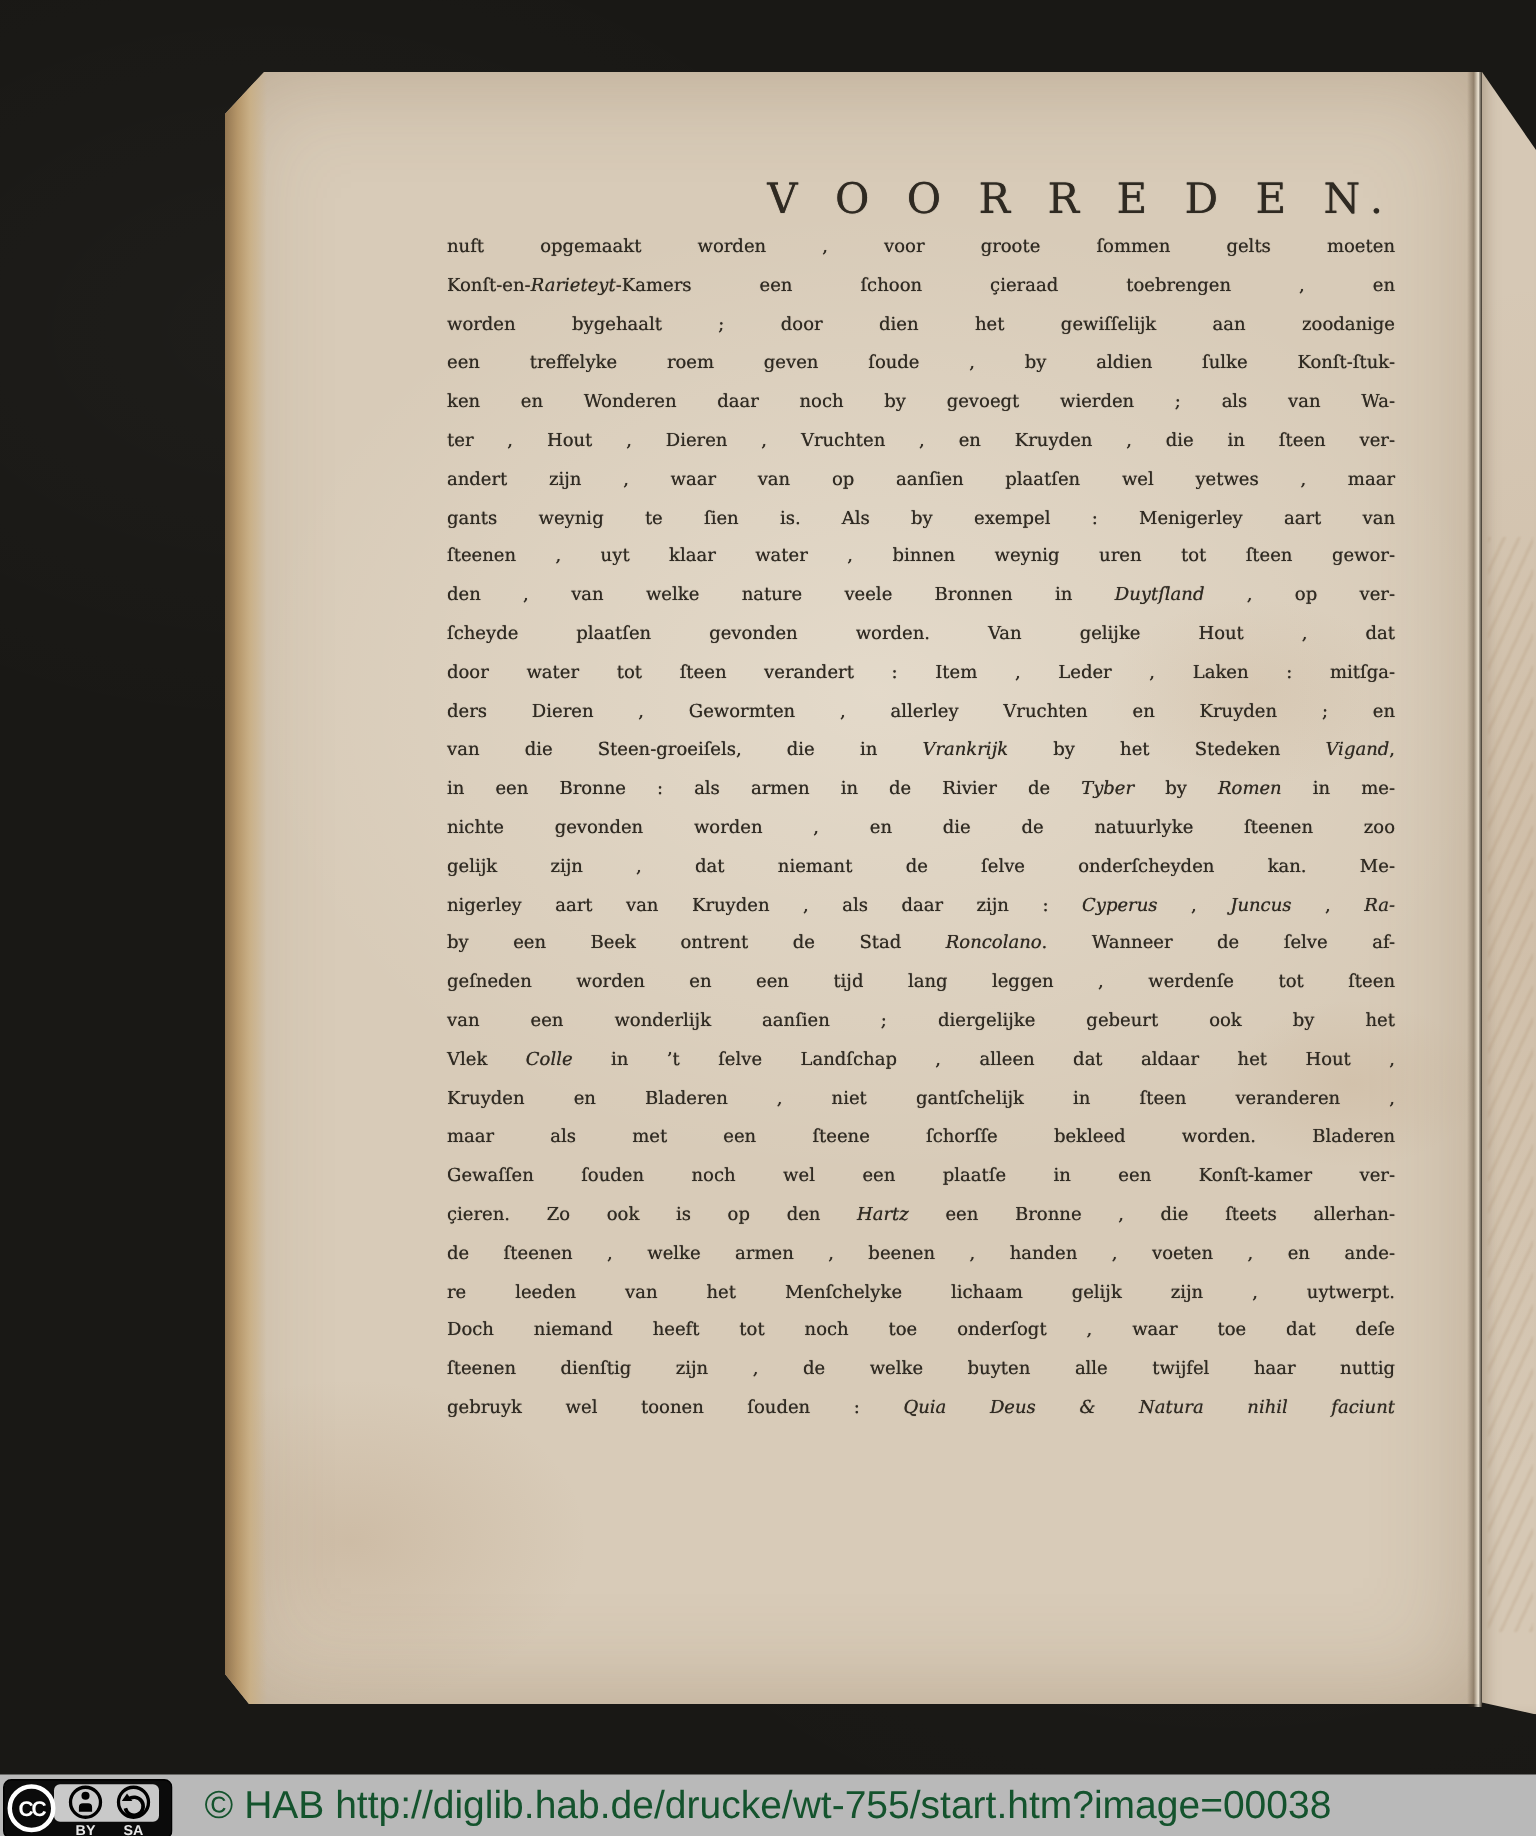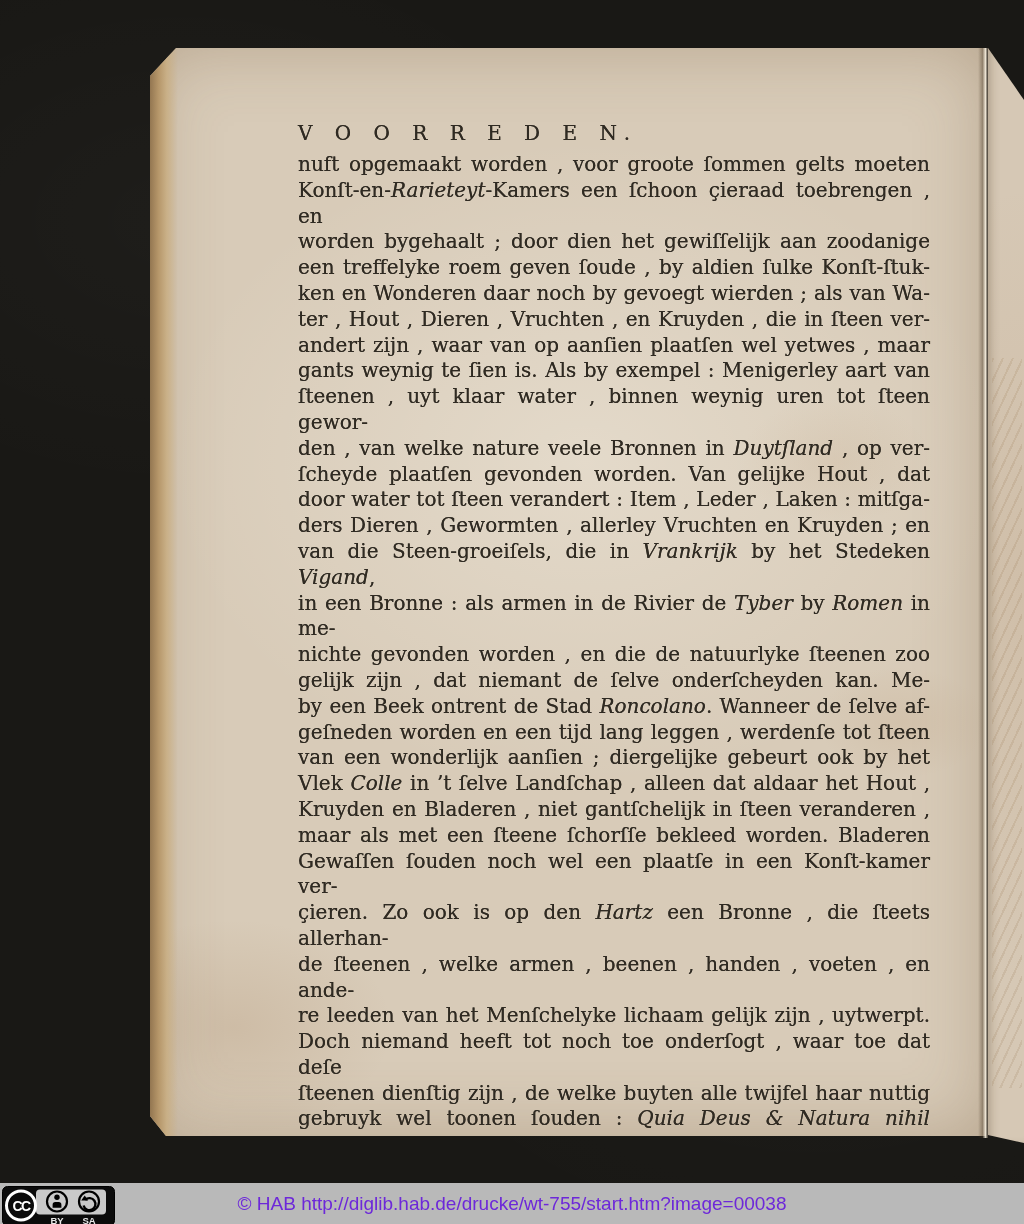--- a/index.html
+++ b/index.html
@@ -48,47 +48,47 @@
     background:repeating-linear-gradient(115deg, rgba(150,115,75,.20) 0 2px, transparent 2px 9px);
     filter:blur(.6px);
     opacity:.8;
   }
   
   .print-area{
     position:absolute;left:148px;top:70px;width:632px;
     color:var(--ink,#2f2a22);
   }
   .heading{
-    text-align:left;
-    font-size:20px;line-height:30px;
+    text-align:right;
+    font-size:28px;line-height:30px;
     letter-spacing:8px;
     margin:0 0 4px 0;
     text-shadow:0 0 .5px rgba(47,42,34,.9);
     white-space:nowrap;
   }
   .body-lines{margin-top:0;}
   .line{
-    font-size:20px;
+    font-size:12px;
     line-height:25.8px;
     text-align:justify;
     text-align-last:justify;
     white-space:normal;
     text-shadow:0 0 .5px rgba(47,42,34,.85);
   }
   .line .it{font-style:italic;}
   
   .footer-bar{
     position:absolute;left:0;top:1183px;width:1024px;height:41px;
     background:var(--bar-bg,#b9b9b9);
   }
   .attribution{
     position:absolute;left:0;right:0;top:0;height:41px;
     line-height:41px;text-align:center;
     font-family:"Liberation Sans","DejaVu Sans",sans-serif;
-    font-size:19px;color:#6d28d9;
+    font-size:26px;color:#14532d;
   }
   .license-badge{
     position:absolute;left:2px;top:3px;width:113px;height:40px;
     cursor:pointer;
   }
 </style>
 </head>
 <body>
 
 <div class="scene" style="--scene-bg: #191815; --page-bg: #d8cbb8; --strip-bg: #d6c8b5; --bar-bg: #b9b9b9; --ink: #2f2a22;">
@@ -108,20 +108,21 @@
           <div class="line"><span>gants weynig te ſien is.  Als by exempel  :  Menigerley aart van</span></div>
           <div class="line"><span>ſteenen , uyt klaar water , binnen weynig uren tot ſteen gewor-</span></div>
           <div class="line"><span>den , van welke nature veele Bronnen in  </span><span class="it">Duytſland</span><span> ,  op  ver-</span></div>
           <div class="line"><span>ſcheyde plaatſen gevonden worden.   Van gelijke Hout ,  dat</span></div>
           <div class="line"><span>door water tot ſteen  verandert  :  Item , Leder , Laken : mitſga-</span></div>
           <div class="line"><span>ders Dieren , Gewormten , allerley  Vruchten en  Kruyden ;  en</span></div>
           <div class="line"><span>van die Steen-groeiſels, die in </span><span class="it">Vrankrijk</span><span> by het  Stedeken </span><span class="it">Vigand</span><span>,</span></div>
           <div class="line"><span>in een Bronne  :  als armen in de Rivier de </span><span class="it">Tyber</span><span> by </span><span class="it">Romen</span><span> in me-</span></div>
           <div class="line"><span>nichte  gevonden  worden ,  en  die de  natuurlyke  ſteenen zoo</span></div>
           <div class="line"><span>gelijk zijn  ,  dat niemant  de ſelve onderſcheyden  kan.    Me-</span></div>
+          <div class="line"><span>nigerley aart van Kruyden ,  als daar zijn  :   </span><span class="it">Cyperus</span><span> , </span><span class="it">Juncus</span><span> ,  </span><span class="it">Ra-</span></div>
           <div class="line"><span>by een Beek  ontrent  de Stad  </span><span class="it">Roncolano</span><span>.   Wanneer de  ſelve af-</span></div>
           <div class="line"><span>geſneden  worden en een tijd lang  leggen ,  werdenſe tot  ſteen</span></div>
           <div class="line"><span>van een  wonderlijk  aanſien  ;   diergelijke  gebeurt  ook  by het</span></div>
           <div class="line"><span>Vlek </span><span class="it">Colle</span><span> in ’t  ſelve  Landſchap ,  alleen dat  aldaar het  Hout ,</span></div>
           <div class="line"><span>Kruyden en  Bladeren ,  niet  gantſchelijk  in ſteen  veranderen ,</span></div>
           <div class="line"><span>maar als met een ſteene  ſchorſſe  bekleed worden.   Bladeren</span></div>
           <div class="line"><span>Gewaſſen ſouden noch wel een plaatſe in een Konſt-kamer ver-</span></div>
           <div class="line"><span>çieren.  Zo ook is op den  </span><span class="it">Hartz</span><span> een Bronne , die ſteets allerhan-</span></div>
           <div class="line"><span>de ſteenen  ,  welke armen ,  beenen , handen ,  voeten ,  en ande-</span></div>
           <div class="line"><span>re leeden van het Menſchelyke lichaam gelijk zijn ,   uytwerpt.</span></div>

